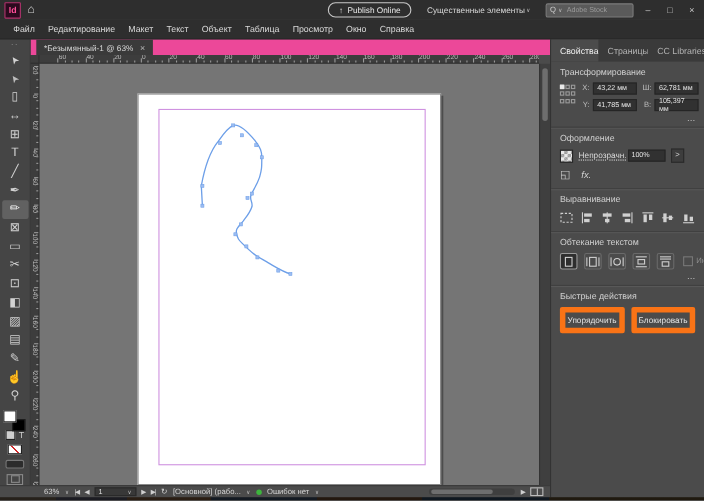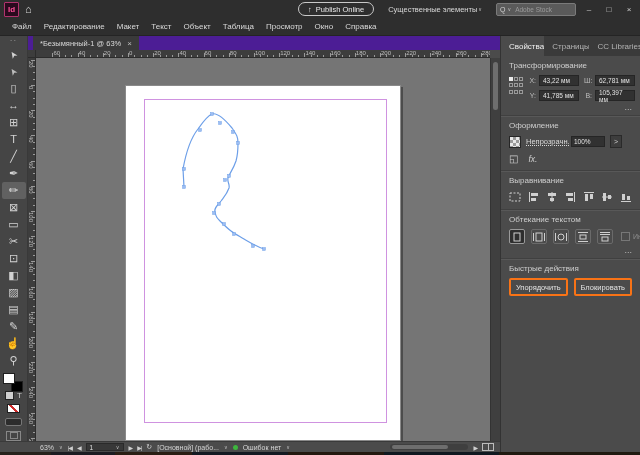--- a/index.html
+++ b/index.html
@@ -36,21 +36,21 @@
   #fillsw{left:1px;top:1px;background:#fff;}
   .noneslash{background:linear-gradient(45deg,transparent 43%,#d02a2a 43%,#d02a2a 57%,transparent 57%),#fff;}
   #fmtrow{display:flex;gap:3px;margin-top:3px;align-items:center;}
   #fmtrow .fc{width:7px;height:7px;background:#cfcfcf;border:1px solid #222;}
   #fmtrow .ft{font-size:8px;color:#cfcfcf;}
   #applynone{width:13px;height:11px;margin-top:4px;border:1px solid #1f1f1f;box-sizing:border-box;}
   #viewbtn{width:15px;height:8px;margin-top:5px;border:1px solid #777;border-radius:2px;background:#2c2c2c;}
   #screenmode{width:13px;height:11px;margin-top:5px;border:1px solid #888;display:flex;align-items:center;justify-content:center;}
   #screenmode i{display:block;width:6px;height:5px;border:1px solid #888;}
   
-  #tabbar{left:28px;top:36px;width:472px;height:14px;background:#4c1d95;display:flex;align-items:flex-end;}
+  #tabbar{left:28px;top:36px;width:472px;height:14px;background:#ec4899;display:flex;align-items:flex-end;}
   #doctab{margin-left:5px;height:14px;background:#3a3a3a;color:#d8d8d8;font-size:7.5px;display:flex;align-items:center;gap:6px;padding:0 7px;}
   #doctab .x{color:#bdbdbd;font-size:8px;}
   
   #corner{left:28px;top:50px;width:8px;height:8px;background:#3d3d3d;border-right:1px solid #2c2c2c;border-bottom:1px solid #2c2c2c;box-sizing:border-box;}
   #hruler{left:36px;top:50px;width:454px;height:8px;background:#3d3d3d;border-bottom:1px solid #2c2c2c;box-sizing:border-box;overflow:hidden;}
   #vruler{left:28px;top:58px;width:8px;height:383px;background:#3d3d3d;border-right:1px solid #2c2c2c;box-sizing:border-box;overflow:hidden;}
   .hnum{position:absolute;top:0;font-size:6px;color:#bdbdbd;transform:translateX(1px);}
   .htick{position:absolute;bottom:0;width:1px;background:#9a9a9a;}
   .vnum{position:absolute;left:0;font-size:6px;color:#bdbdbd;writing-mode:vertical-rl;transform:translateY(1px);}
   .vtick{position:absolute;right:0;height:1px;background:#9a9a9a;}
@@ -114,21 +114,21 @@
   
   .icorow{display:flex;gap:6px;align-items:center;}
   .aicon{width:15px;height:13px;display:flex;align-items:center;justify-content:center;}
   .aicon svg{display:block;}
   .wbtn{width:17px;height:15px;border:1px solid #6a6a6a;border-radius:2px;display:flex;align-items:center;justify-content:center;background:transparent;box-sizing:border-box;}
   .wbtn.sel{background:#2e2e2e;border-color:#9a9a9a;}
   #inverse{display:flex;align-items:center;gap:3px;color:#8f8f8f;font-size:7px;margin-left:2px;}
   #inverse .cb{width:7px;height:7px;border:1px solid #777;background:transparent;}
   
   .qrow{display:flex;gap:6px;margin-bottom:6px;}
-  .qbtn{flex:1;height:14px;border:2px solid #f97316;border-radius:2px;color:#e3e3e3;font-size:7.5px;display:flex;align-items:center;justify-content:center;background:transparent;}
+  .qbtn{flex:1;height:14px;border:5px solid #f97316;border-radius:2px;color:#e3e3e3;font-size:7.5px;display:flex;align-items:center;justify-content:center;background:transparent;}
   
   #sliver{left:0;top:452px;width:640px;height:3px;background:
      linear-gradient(90deg,#26211b 0 8%,#1c1c22 8% 18%,#2a1e14 18% 30%,#141a22 30% 45%,#23180f 45% 60%,#101820 60% 78%,#201a10 78% 100%);}
 </style>
 </head>
 <body>
 
 <div id="titlebar" class="abs" data-name="title-bar">
   <div id="logo" data-name="indesign-logo-icon">Id</div>
   <div id="home" data-name="home-icon">⌂</div>

